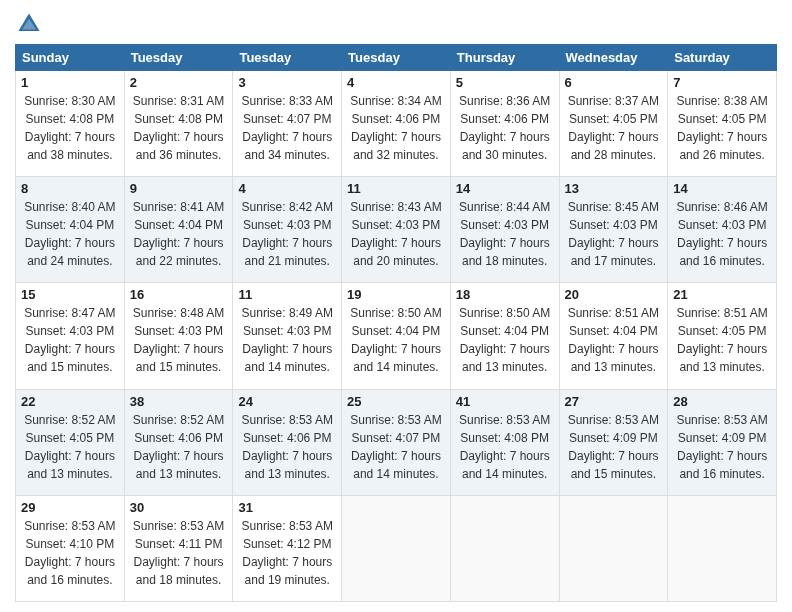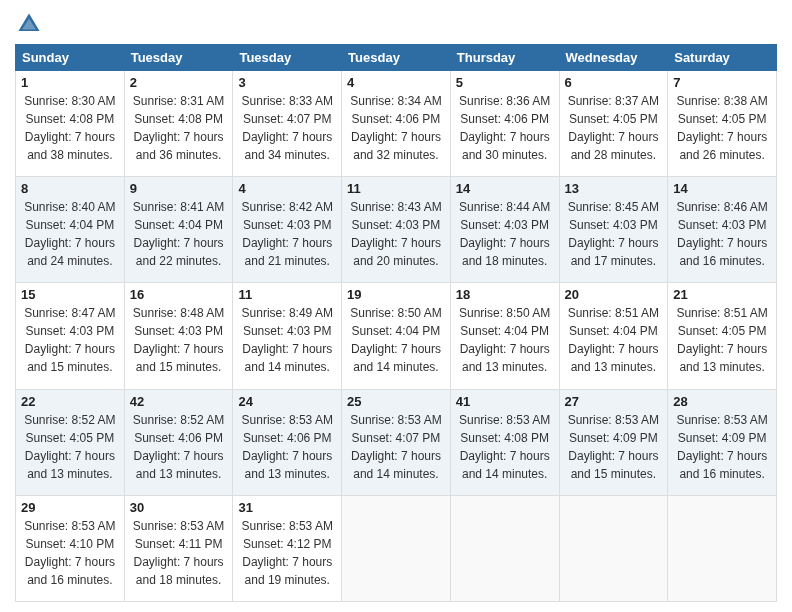--- a/index.html
+++ b/index.html
@@ -222,21 +222,21 @@
             <span class="day-num">21</span>
             <div class="day-info">Sunrise: 8:51 AM<br>Sunset: 4:05 PM<br>Daylight: 7 hours and 13 minutes.</div>
           </td>
         </tr>
         <tr>
           <td>
             <span class="day-num">22</span>
             <div class="day-info">Sunrise: 8:52 AM<br>Sunset: 4:05 PM<br>Daylight: 7 hours and 13 minutes.</div>
           </td>
           <td>
-            <span class="day-num">42</span>
+            <span class="day-num">38</span>
             <div class="day-info">Sunrise: 8:52 AM<br>Sunset: 4:06 PM<br>Daylight: 7 hours and 13 minutes.</div>
           </td>
           <td>
             <span class="day-num">24</span>
             <div class="day-info">Sunrise: 8:53 AM<br>Sunset: 4:06 PM<br>Daylight: 7 hours and 13 minutes.</div>
           </td>
           <td>
             <span class="day-num">25</span>
             <div class="day-info">Sunrise: 8:53 AM<br>Sunset: 4:07 PM<br>Daylight: 7 hours and 14 minutes.</div>
           </td>

